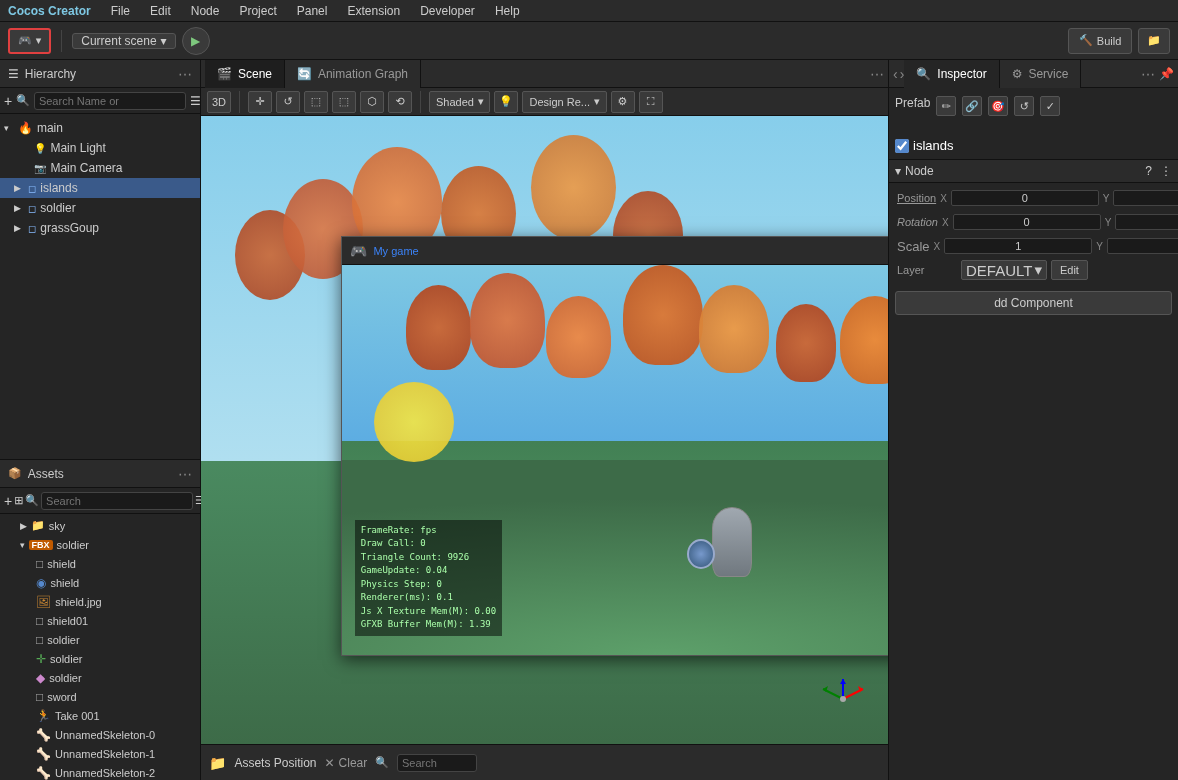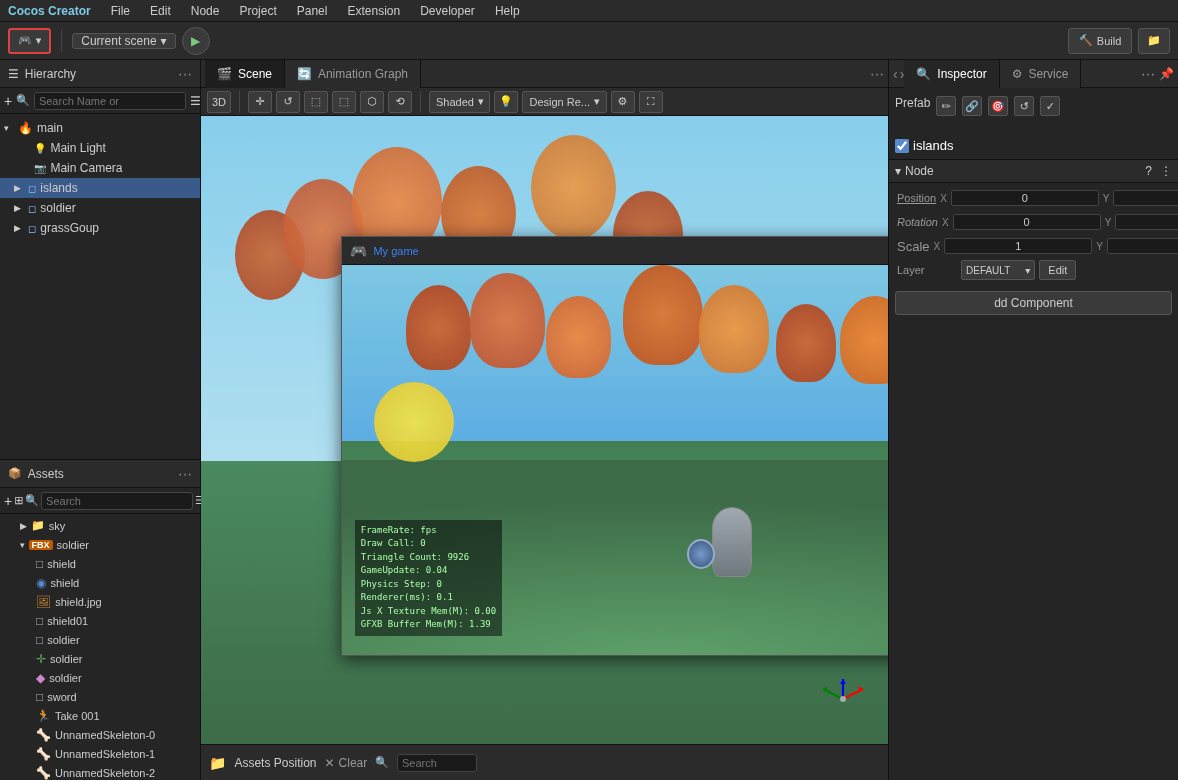--- a/index.html
+++ b/index.html
@@ -163,21 +163,21 @@
       display: flex; align-items: center; height: 22px; padding: 0 2px; gap: 4px; margin-bottom: 2px;
     }
     .prop-label { width: 14px; font-size: 11px; color: #999; text-align: right; }
     .prop-input {
       flex: 1; background: #1a1a1a; border: 1px solid #444; border-radius: 2px;
       height: 16px; color: #ccc; font-size: 11px; text-align: center; outline: none; padding: 0 2px;
     }
     .prop-axis { font-size: 10px; color: #888; }
     .layer-select {
       display: flex; align-items: center; background: #3a3a3a; border: 1px solid #555;
-      border-radius: 2px; height: 20px; padding: 0 4px; gap: 15px; cursor: pointer; font-size: 10px;
+      border-radius: 2px; height: 20px; padding: 0 4px; gap: 2px; cursor: pointer; font-size: 15px;
     }
     .edit-btn {
       background: #3a3a3a; border: 1px solid #555; border-radius: 2px;
       height: 20px; padding: 0 8px; cursor: pointer; font-size: 11px; color: #ccc;
     }
     .add-component-btn {
       width: 100%; background: #3a3a3a; border: 1px solid #555; border-radius: 3px;
       height: 24px; cursor: pointer; font-size: 12px; color: #ccc; margin-top: 8px;
     }
 

